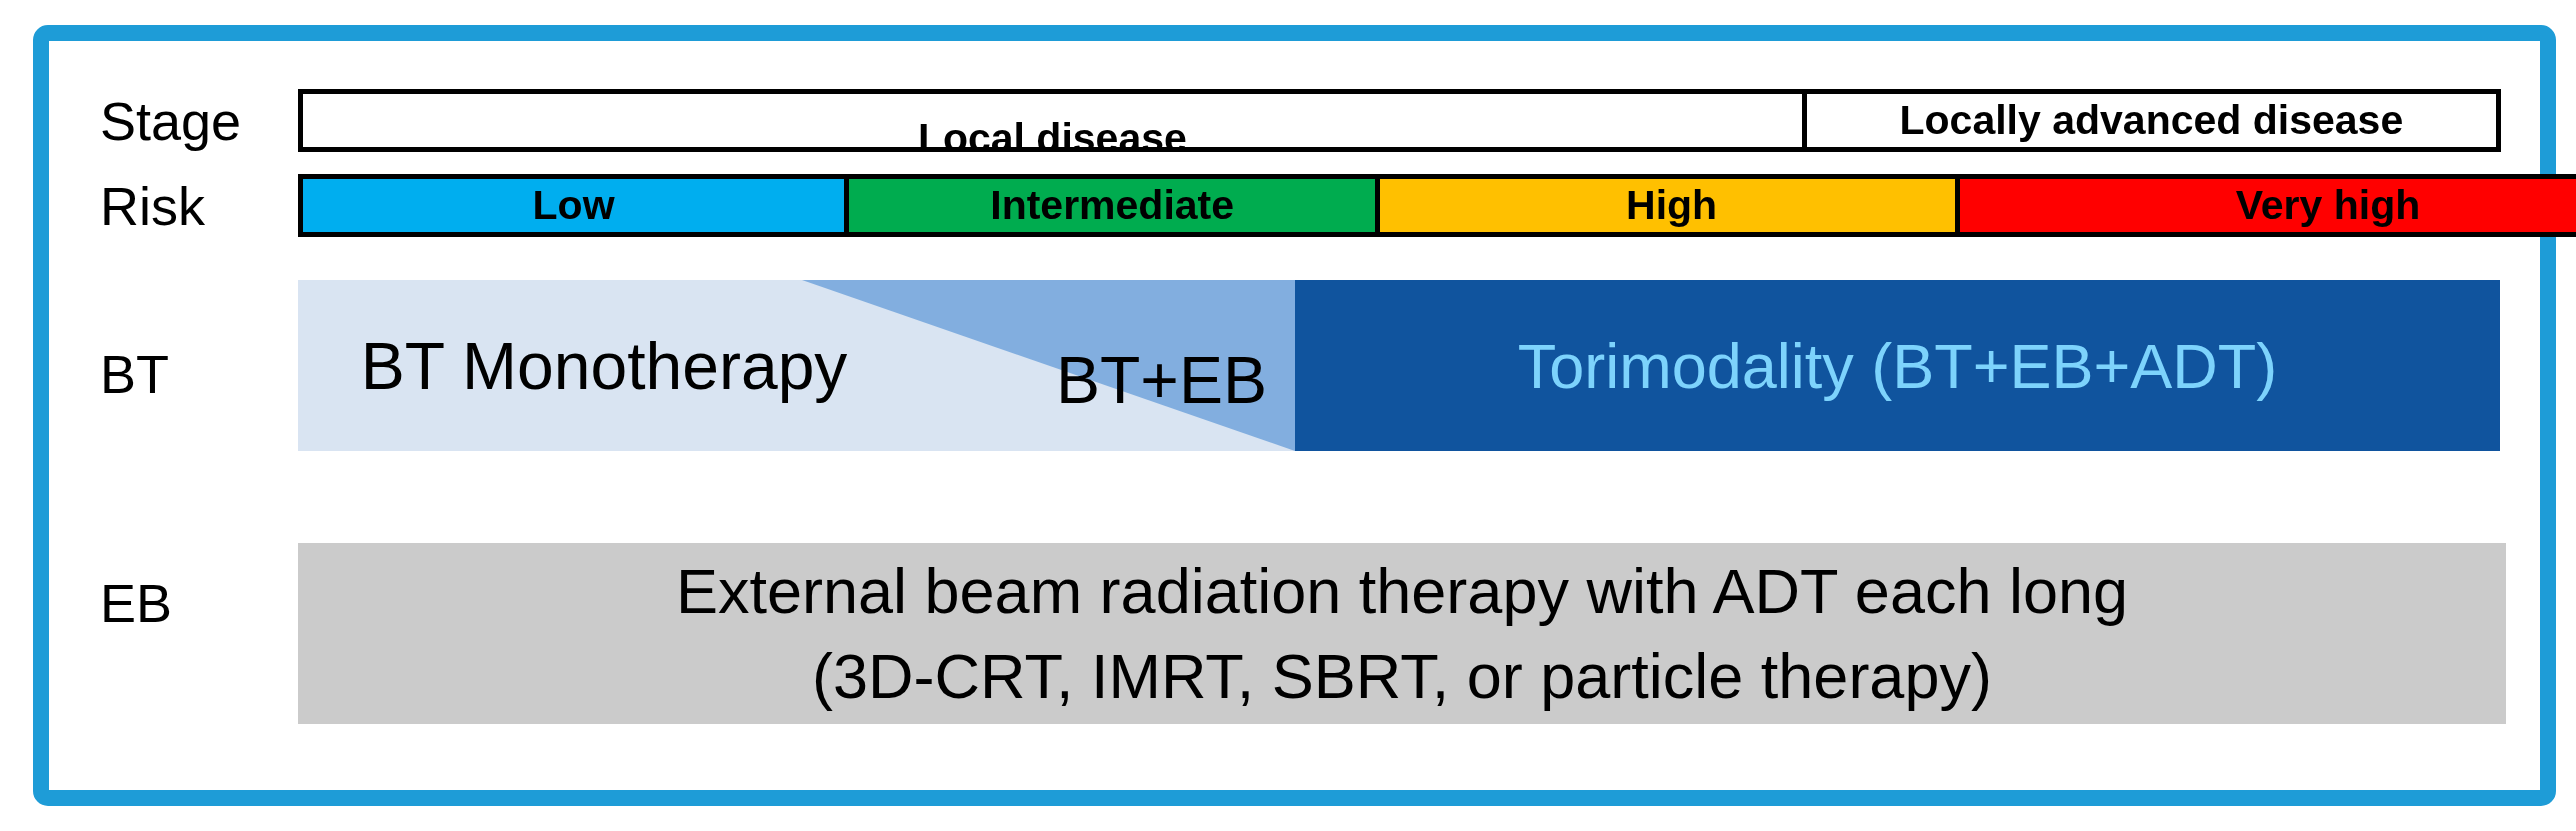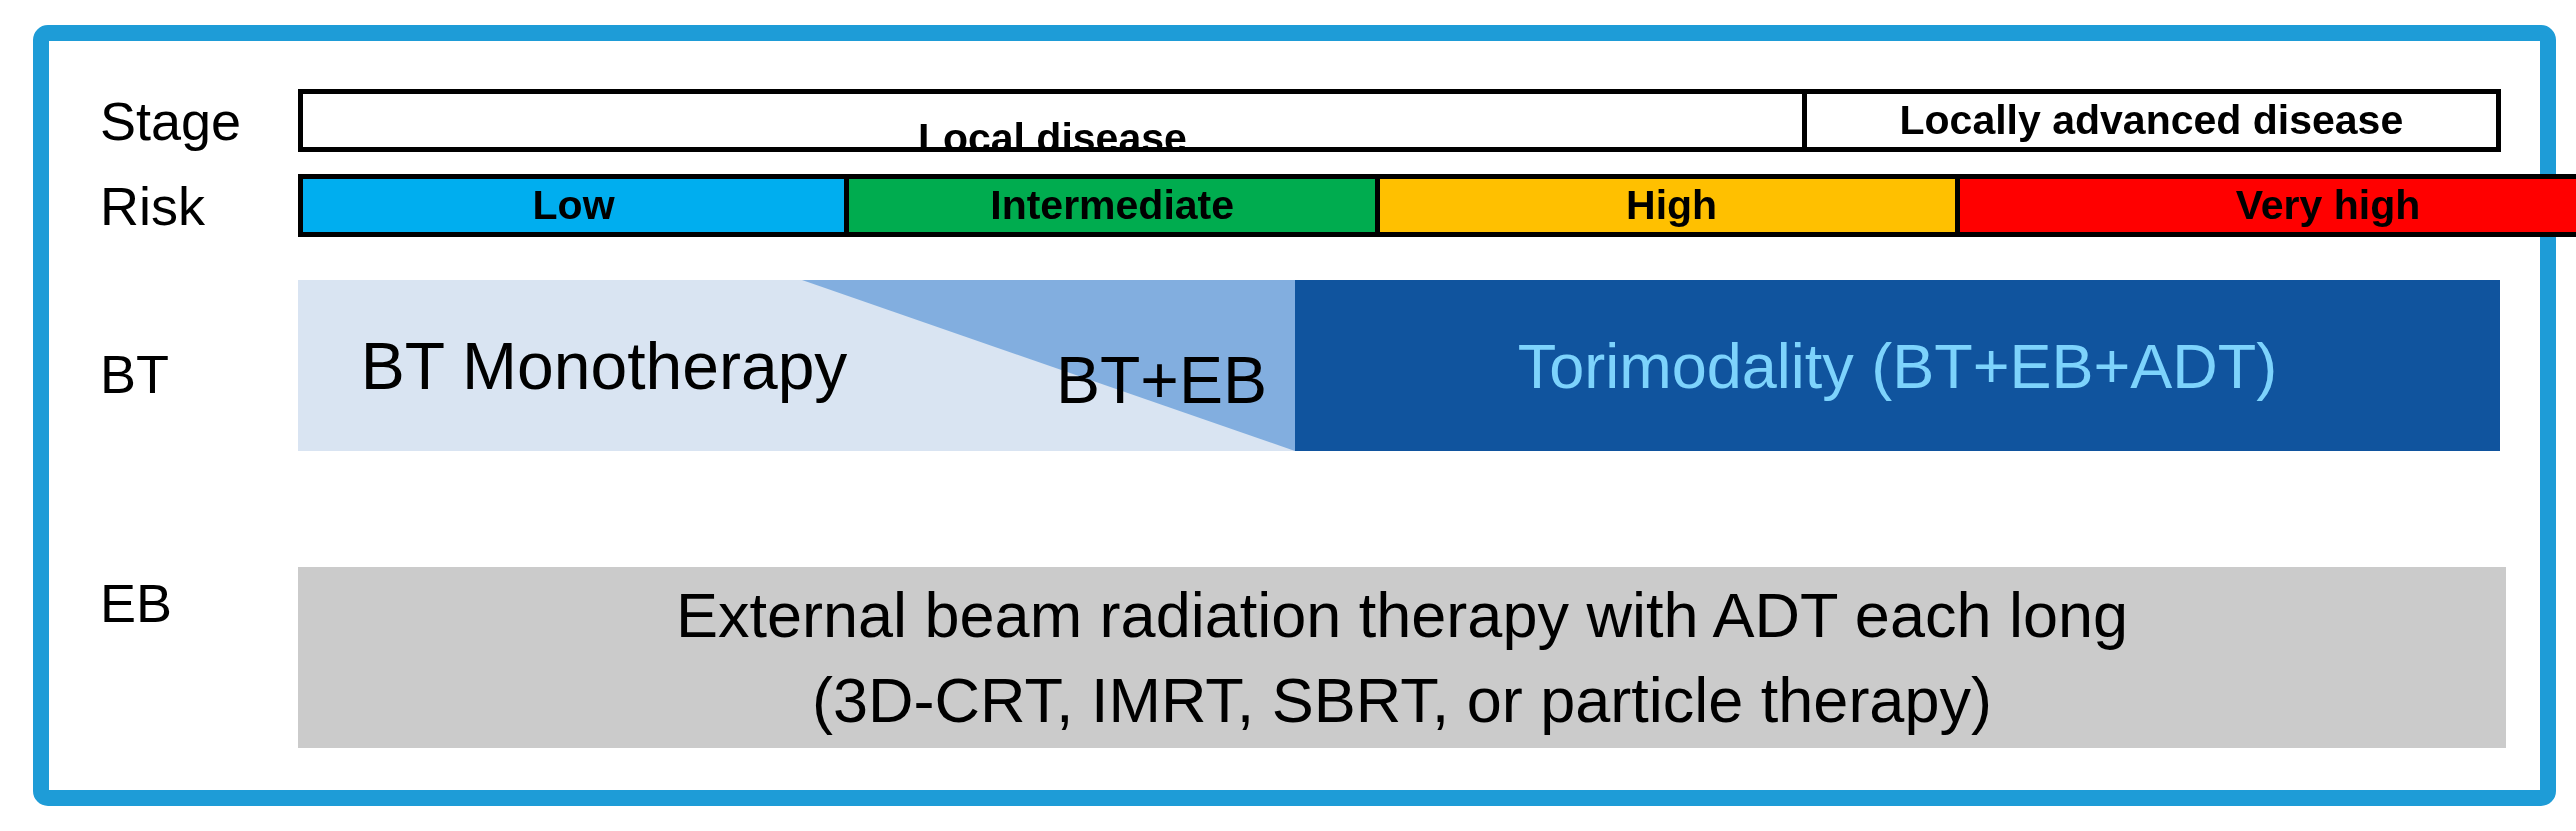--- a/index.html
+++ b/index.html
@@ -179,19 +179,19 @@
   </div>
 
   <div class="row-label" style="top:347px; height:54px;">BT</div>
   <div class="bt-light" style="background-color: rgb(217, 228, 242);"></div>
   <div class="bt-triangle" style="background-color: rgb(130, 174, 223);"></div>
   <div class="bt-mono-text">BT Monotherapy</div>
   <div class="bt-eb-text">BT+EB</div>
   <div class="bt-dark" style="background-color: rgb(16, 84, 158);">Torimodality (BT+EB+ADT)</div>
 
   <div class="row-label" style="top:576px; height:54px;">EB</div>
-  <div class="eb-box" style="background-color: rgb(203, 203, 203); margin-top: 24px;">
+  <div class="eb-box" style="background-color: rgb(203, 203, 203);">
     <div>External beam radiation therapy with ADT each long</div>
     <div>(3D-CRT, IMRT, SBRT, or particle therapy)</div>
   </div>
 
 </div>
 
 
 </body></html>

